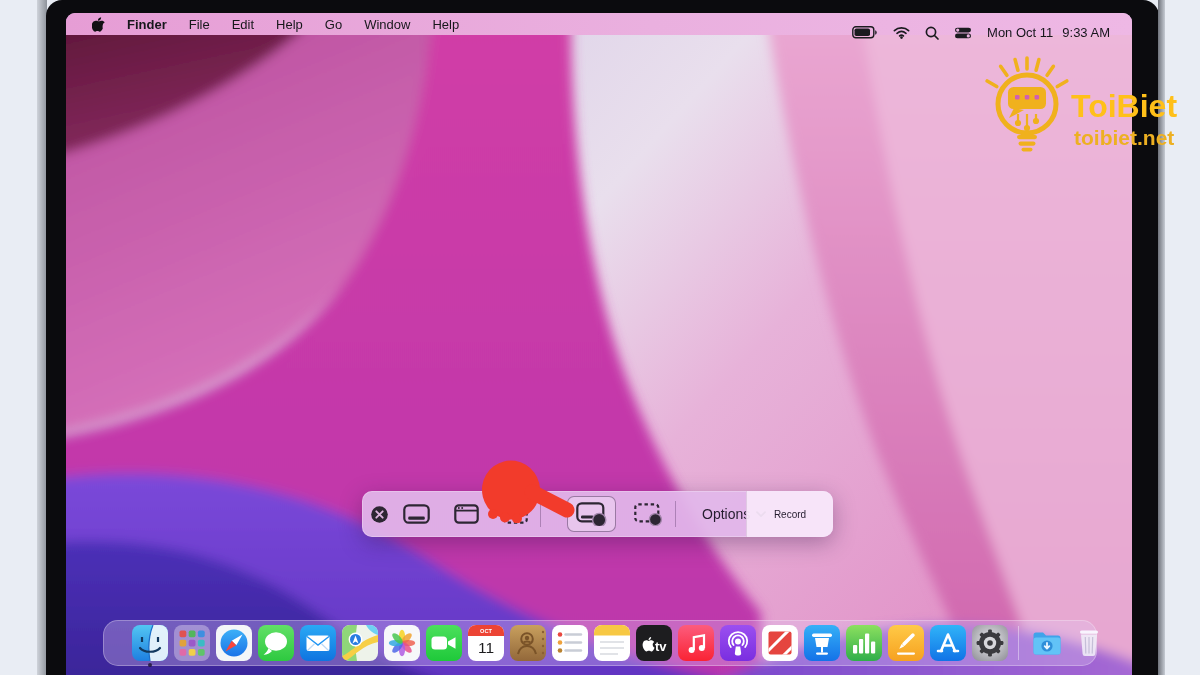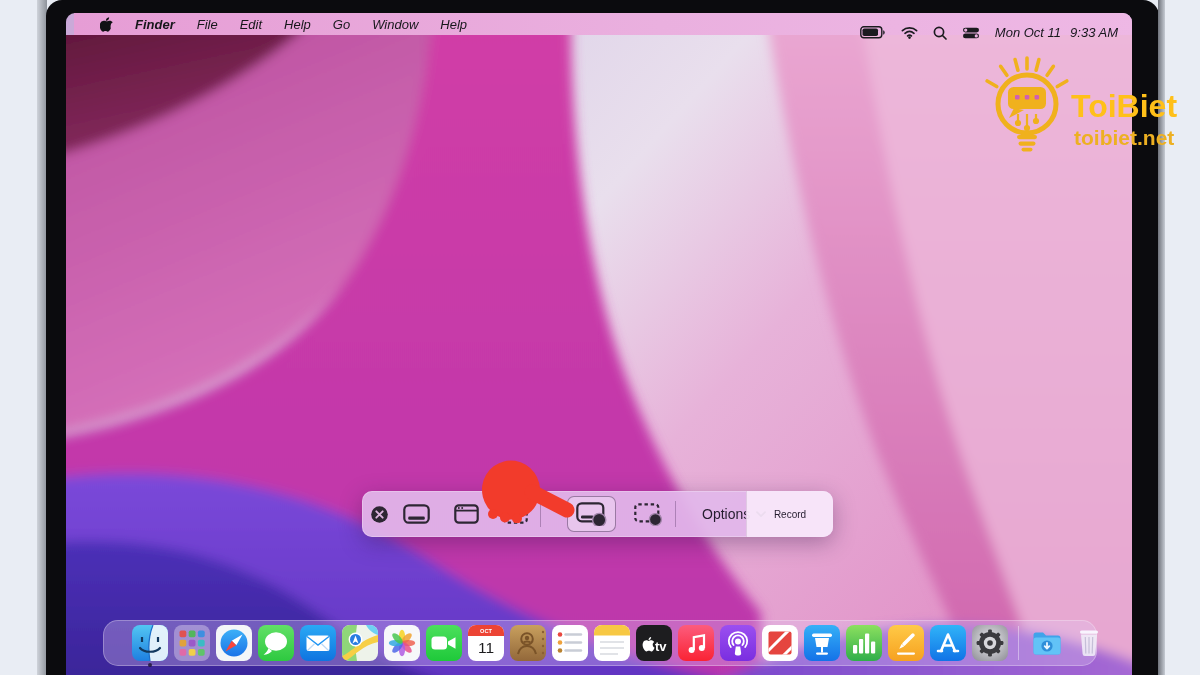--- a/index.html
+++ b/index.html
@@ -13,23 +13,23 @@
     background:linear-gradient(90deg,#6e727a,#c6cbd3);}
   .bezel{position:absolute;left:46px;top:0;width:1113px;height:675px;
     background:#0b0b0e;border-radius:16px 16px 0 0;}
 
   
   .screen{position:absolute;left:66px;top:13px;width:1066px;height:662px;
     border-radius:9px 9px 0 0;overflow:hidden;background:#caa9d8;}
   .wallpaper{position:absolute;left:0;top:22px;width:1066px;height:640px;}
 
   
-  .menubar{position:absolute;left:8px;top:0;width:1066px;height:22px;
+  .menubar{position:absolute;left:0;top:0;width:1066px;height:22px;
     background:linear-gradient(90deg,#e69dd5,#eab0df 55%,#eeb8e5);
-    display:flex;align-items:center;font-size:13px;color:#17171b;font-style:italic;}
+    display:flex;align-items:center;font-size:13px;color:#17171b;}
   .mb-left{display:flex;align-items:center;gap:22px;padding-left:26px;}
   .mb-left .mi{cursor:default;}
   .mb-left .app{font-weight:bold;}
   .mb-right{margin-left:auto;display:flex;align-items:center;gap:15px;padding-right:22px;margin-top:17px;}
   .clock{display:flex;gap:9px;font-size:13px;}
   .sicon{display:flex;align-items:center;}
 
   
   .cap-toolbar{position:absolute;left:296px;top:478px;width:471px;height:46px;
     background:rgba(226,183,234,0.92);border-radius:10px;

